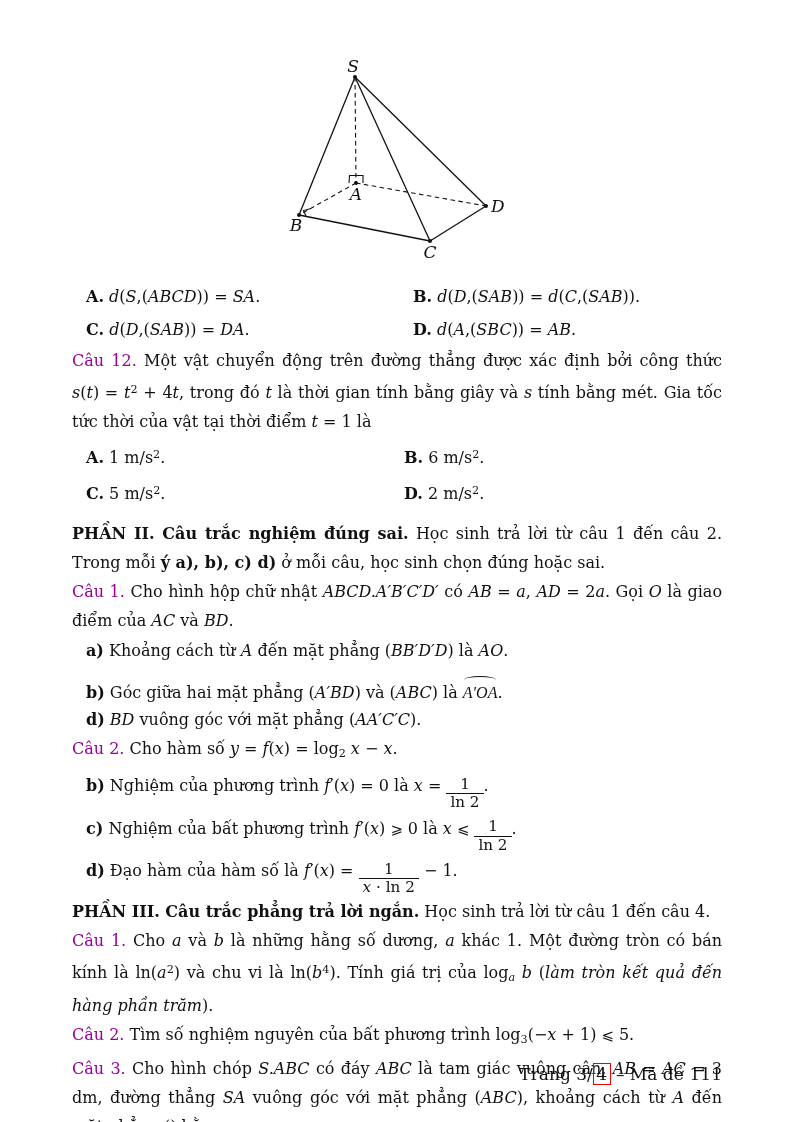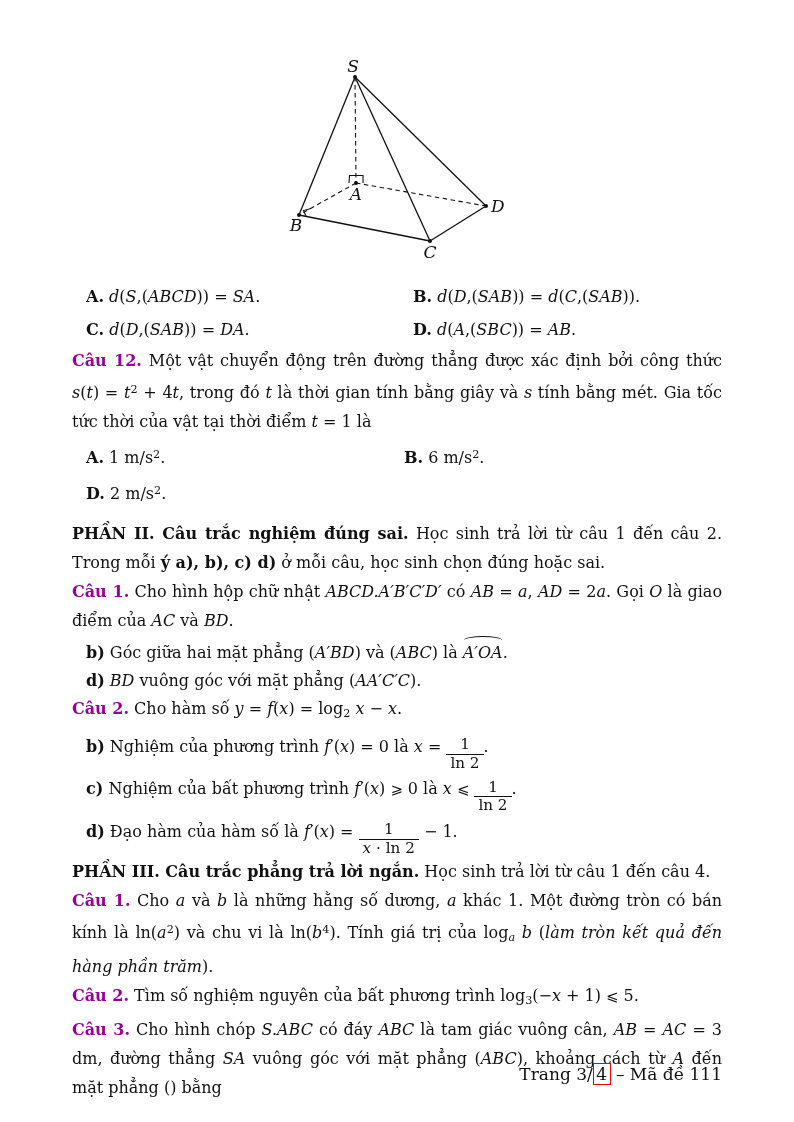--- a/index.html
+++ b/index.html
@@ -22,29 +22,29 @@
   .mt-md{margin-top:10px;}
   .mt-sm{margin-top:4px;}
   .opts2{display:grid;grid-template-columns:1fr 1fr;column-gap:18px;margin:12px 0 0 14px;line-height:33px;}
   .opts4{display:grid;grid-template-columns:1fr 1fr;margin:2px 0 9px 14px;line-height:33px;}
   .items{margin:2px 0 0 14px;}
   .items .line{line-height:27.5px;}
   .items-frac .line{line-height:34px;}
   
   .b{font-weight:bold;}
   .i{font-style:italic;}
-  .pb{font-weight:bold;color:#990099;}
+  .pb{font-weight:normal;color:#990099;}
   .sup{font-size:70%;vertical-align:0.45em;}
   .sub{font-size:70%;vertical-align:-0.25em;}
   .subi{font-size:70%;vertical-align:-0.25em;font-style:italic;}
   .ms{font-family:"DejaVu Sans","Liberation Sans",sans-serif;font-size:92%;}
   .frac{display:inline-block;text-align:center;vertical-align:-1.05em;line-height:1.15;font-size:95%;}
   .frac .num{display:block;border-bottom:1px solid #111;padding:0 4px;}
   .frac .den{display:block;padding:0 4px;}
-  .hat{font-style:italic;position:relative;display:inline-block;margin-top:2px;}
+  .hat{font-style:italic;position:relative;display:inline-block;margin-top:14px;font-family:Liberation Serif, serif;}
   .hat::before{content:"";position:absolute;left:1px;right:1px;top:-3px;height:7px;
     border-top:1.4px solid #111;border-radius:100% 100% 0 0;}
   .box{border:1.6px solid #ee0000;padding:0 2.5px;}
   .footer{position:absolute;right:72px;top:1064px;font-size:17px;}
 </style>
 </head>
 <body>
 
 <div class="page">
 
@@ -91,27 +91,29 @@
       <span class="line"><span class="b">A.</span> <span class="i">d</span>(<span class="i">S</span>,(<span class="i">ABCD</span>)) = <span class="i">SA</span>.</span>
       <span class="line"><span class="b">B.</span> <span class="i">d</span>(<span class="i">D</span>,(<span class="i">SAB</span>)) = <span class="i">d</span>(<span class="i">C</span>,(<span class="i">SAB</span>)).</span>
       <span class="line"><span class="b">C.</span> <span class="i">d</span>(<span class="i">D</span>,(<span class="i">SAB</span>)) = <span class="i">DA</span>.</span>
       <span class="line"><span class="b">D.</span> <span class="i">d</span>(<span class="i">A</span>,(<span class="i">SBC</span>)) = <span class="i">AB</span>.</span>
     </div>
 
     <p class="line mt-lg"><span class="pb">Câu 12.</span> Một vật chuyển động trên đường thẳng được xác định bởi công thức <span class="i">s</span>(<span class="i">t</span>) = <span class="i">t</span><span class="sup">2</span> + 4<span class="i">t</span>, trong đó <span class="i">t</span> là thời gian tính bằng giây và <span class="i">s</span> tính bằng mét. Gia tốc tức thời của vật tại thời điểm <span class="i">t</span> = 1 là</p>
     <div class="opts4">
       <span><span class="b">A.</span> 1 m/s<span class="sup">2</span>.</span>
       <span><span class="b">B.</span> 6 m/s<span class="sup">2</span>.</span>
+      <span><span class="b">C.</span> 5 m/s<span class="sup">2</span>.</span>
       <span><span class="b">D.</span> 2 m/s<span class="sup">2</span>.</span>
     </div>
 
     <p class="line mt-md"><span class="b">PHẦN II. Câu trắc nghiệm đúng sai.</span> Học sinh trả lời từ câu 1 đến câu 2. Trong mỗi <span class="b">ý a), b), c) d)</span> ở mỗi câu, học sinh chọn đúng hoặc sai.</p>
 
     <p class="line mt-sm"><span class="pb">Câu 1.</span> Cho hình hộp chữ nhật <span class="i">ABCD.A′B′C′D′</span> có <span class="i">AB</span> = <span class="i">a</span>, <span class="i">AD</span> = 2<span class="i">a</span>. Gọi <span class="i">O</span> là giao điểm của <span class="i">AC</span> và <span class="i">BD</span>.</p>
     <div class="items">
+      <p class="line"><span class="b">a)</span> Khoảng cách từ <span class="i">A</span> đến mặt phẳng (<span class="i">BB′D′D</span>) là <span class="i">AO</span>.</p>
       <p class="line"><span class="b">b)</span> Góc giữa hai mặt phẳng (<span class="i">A′BD</span>) và (<span class="i">ABC</span>) là <span class="hat">A′OA</span>.</p>
       <p class="line"><span class="b">d)</span> <span class="i">BD</span> vuông góc với mặt phẳng (<span class="i">AA′C′C</span>).</p>
     </div>
 
     <p class="line mt-lg"><span class="pb">Câu 2.</span> Cho hàm số <span class="i">y</span> = <span class="i">f</span>(<span class="i">x</span>) = log<span class="sub">2</span> <span class="i">x</span> − <span class="i">x</span>.</p>
     <div class="items items-frac">
       <p class="line"><span class="b">b)</span> Nghiệm của phương trình <span class="i">f</span>′(<span class="i">x</span>) = 0 là <span class="i">x</span> = <span class="frac"><span class="num">1</span><span class="den">ln 2</span></span>.</p>
       <p class="line"><span class="b">c)</span> Nghiệm của bất phương trình <span class="i">f</span>′(<span class="i">x</span>) <span class="ms">⩾</span> 0 là <span class="i">x</span> <span class="ms">⩽</span> <span class="frac"><span class="num">1</span><span class="den">ln 2</span></span>.</p>
       <p class="line"><span class="b">d)</span> Đạo hàm của hàm số là <span class="i">f</span>′(<span class="i">x</span>) = <span class="frac"><span class="num">1</span><span class="den"><span class="i">x</span> · ln 2</span></span> − 1.</p>
     </div>

